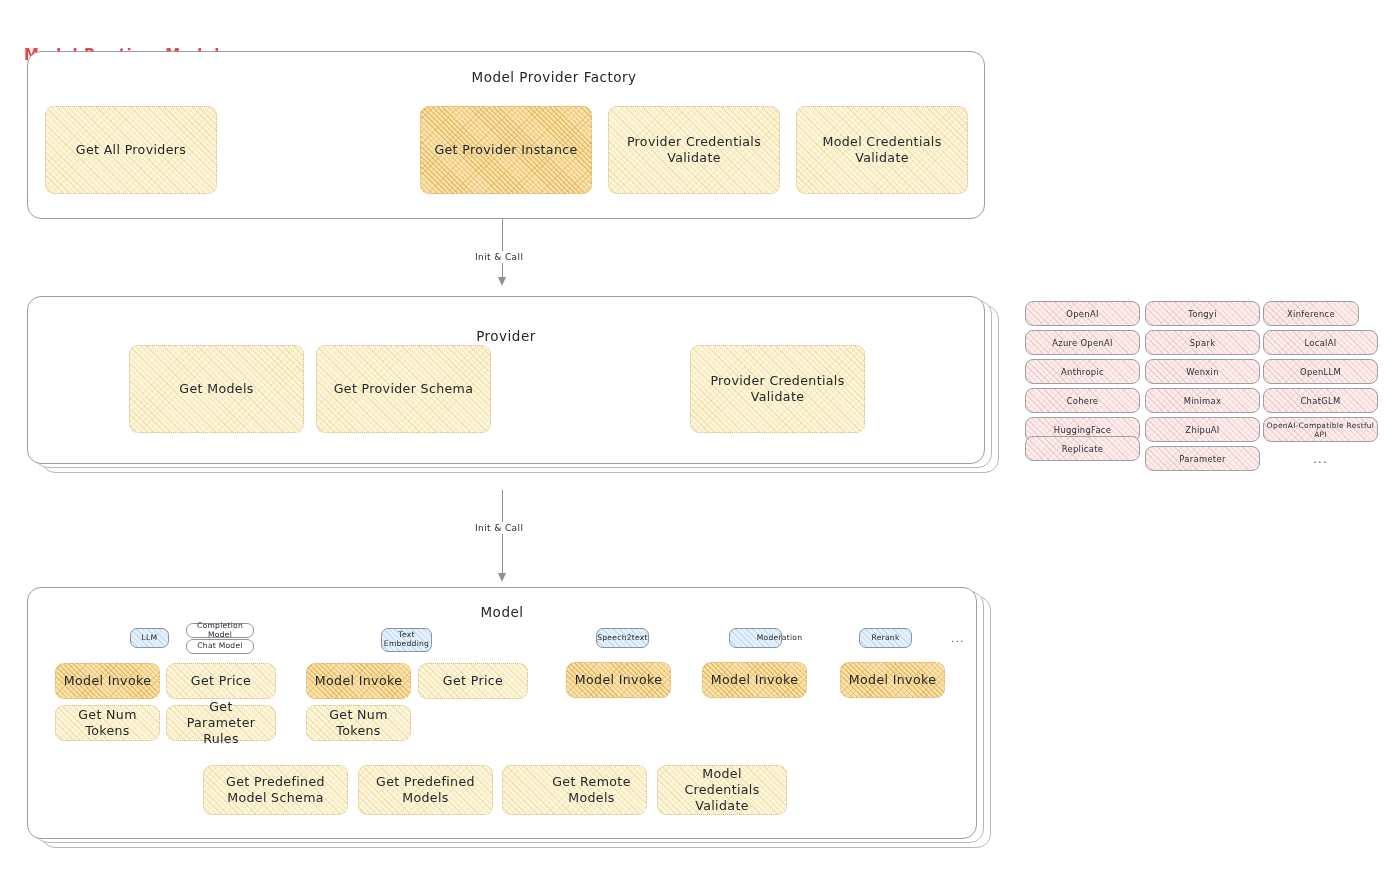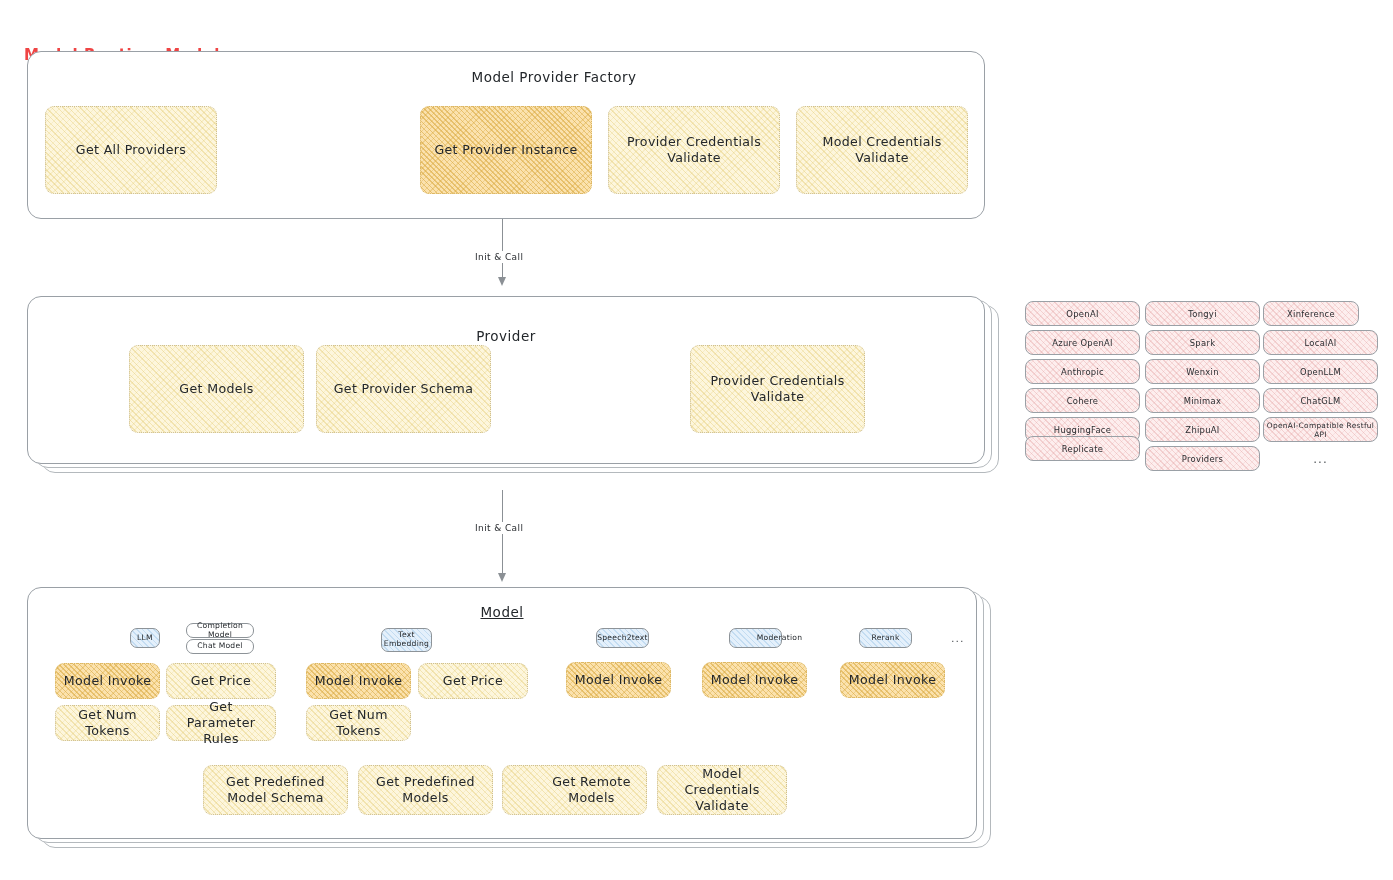--- a/index.html
+++ b/index.html
@@ -150,39 +150,39 @@
   <div class="ppill sketch" style="left:1025px;top:359px;width:115px;height:25px;">Anthropic</div>
   <div class="ppill sketch" style="left:1025px;top:388px;width:115px;height:25px;">Cohere</div>
   <div class="ppill sketch" style="left:1025px;top:417px;width:115px;height:25px;">HuggingFace</div>
   <div class="ppill sketch" style="left:1025px;top:436px;width:115px;height:25px;">Replicate</div>
 
   <div class="ppill sketch" style="left:1145px;top:301px;width:115px;height:25px;">Tongyi</div>
   <div class="ppill sketch" style="left:1145px;top:330px;width:115px;height:25px;">Spark</div>
   <div class="ppill sketch" style="left:1145px;top:359px;width:115px;height:25px;">Wenxin</div>
   <div class="ppill sketch" style="left:1145px;top:388px;width:115px;height:25px;">Minimax</div>
   <div class="ppill sketch" style="left:1145px;top:417px;width:115px;height:25px;">ZhipuAI</div>
-  <div class="ppill sketch" style="left:1145px;top:446px;width:115px;height:25px;">Providers</div>
+  <div class="ppill sketch" style="left:1145px;top:446px;width:115px;height:25px;">Parameter</div>
 
   <div class="ppill sketch" style="left:1263px;top:301px;width:96px;height:25px;">Xinference</div>
   <div class="ppill sketch" style="left:1263px;top:330px;width:115px;height:25px;">LocalAI</div>
   <div class="ppill sketch" style="left:1263px;top:359px;width:115px;height:25px;">OpenLLM</div>
   <div class="ppill sketch" style="left:1263px;top:388px;width:115px;height:25px;">ChatGLM</div>
   <div class="ppill sketch" style="left:1263px;top:417px;width:115px;height:25px;font-size:7.4px;">OpenAI-Compatible Restful API</div>
   <div class="pellipsis sketch" style="left:1263px;top:452px;width:115px;">...</div>
 
   <div class="arrow-line" style="left:502px;top:490px;height:88px;"></div>
   <div class="arrow-head" style="left:498px;top:573px;"></div>
   <div class="arrow-label sketch" style="left:471px;top:522px;">Init &amp; Call</div>
 
   <div class="card-shadow" style="left:41px;top:596px;width:950px;height:252px;"></div>
   <div class="card-shadow" style="left:34px;top:591px;width:950px;height:252px;"></div>
   <div class="card" style="left:27px;top:587px;width:950px;height:252px;z-index:1;"></div>
-  <div class="card-title sketch" style="left:27px;top:604px;width:950px;z-index:2;text-decoration:underline;">Model</div>
-
-  <div class="mbadge sketch" style="left:130px;top:628px;width:30px;height:20px;z-index:2;">LLM</div>
+  <div class="card-title sketch" style="left:27px;top:604px;width:950px;z-index:2;">Model</div>
+
+  <div class="mbadge sketch" style="left:130px;top:628px;width:39px;height:20px;z-index:2;">LLM</div>
   <div class="mbadge plain sketch" style="left:186px;top:623px;width:68px;height:15px;z-index:2;">Completion Model</div>
   <div class="mbadge plain sketch" style="left:186px;top:639px;width:68px;height:15px;z-index:2;">Chat Model</div>
 
   <div class="fbox hl sketch" style="left:55px;top:663px;width:105px;height:36px;z-index:2;">Model Invoke</div>
   <div class="fbox sketch" style="left:166px;top:663px;width:110px;height:36px;z-index:2;">Get Price</div>
   <div class="fbox sketch" style="left:55px;top:705px;width:105px;height:36px;z-index:2;">Get Num Tokens</div>
   <div class="fbox sketch" style="left:166px;top:705px;width:110px;height:36px;z-index:2;">Get Parameter Rules</div>
 
   <div class="mbadge sketch" style="left:381px;top:628px;width:51px;height:24px;z-index:2;">Text Embedding</div>
   <div class="fbox hl sketch" style="left:306px;top:663px;width:105px;height:36px;z-index:2;">Model Invoke</div>

